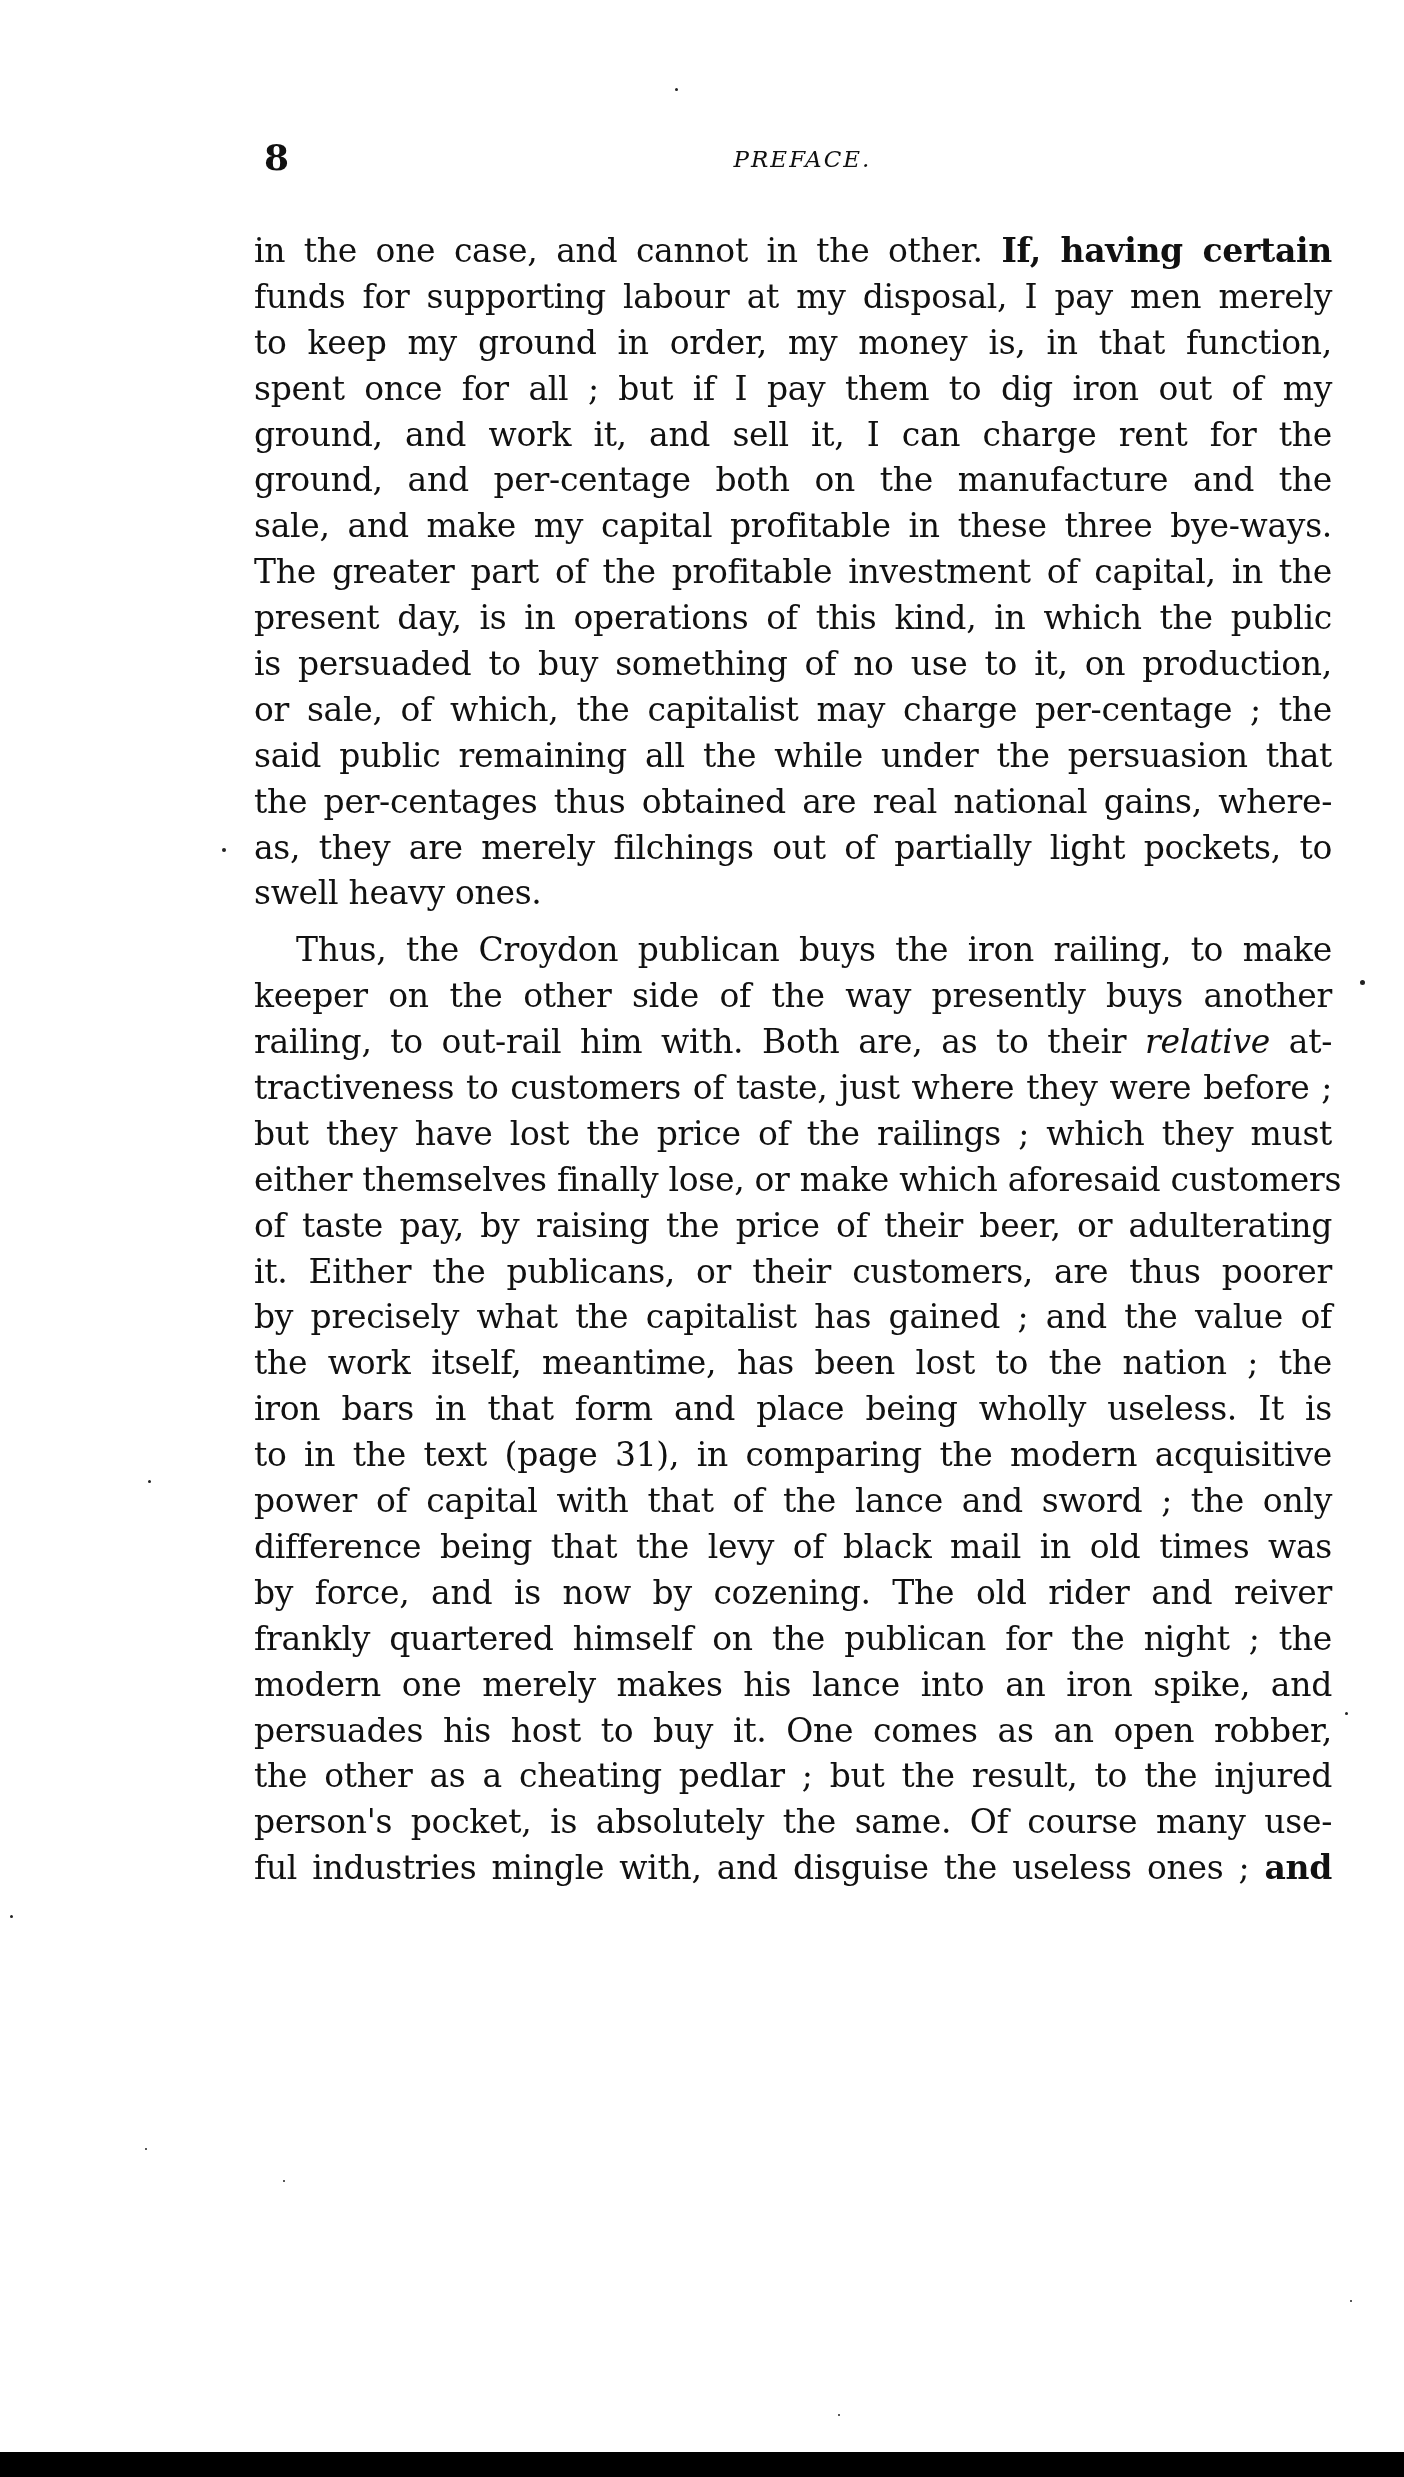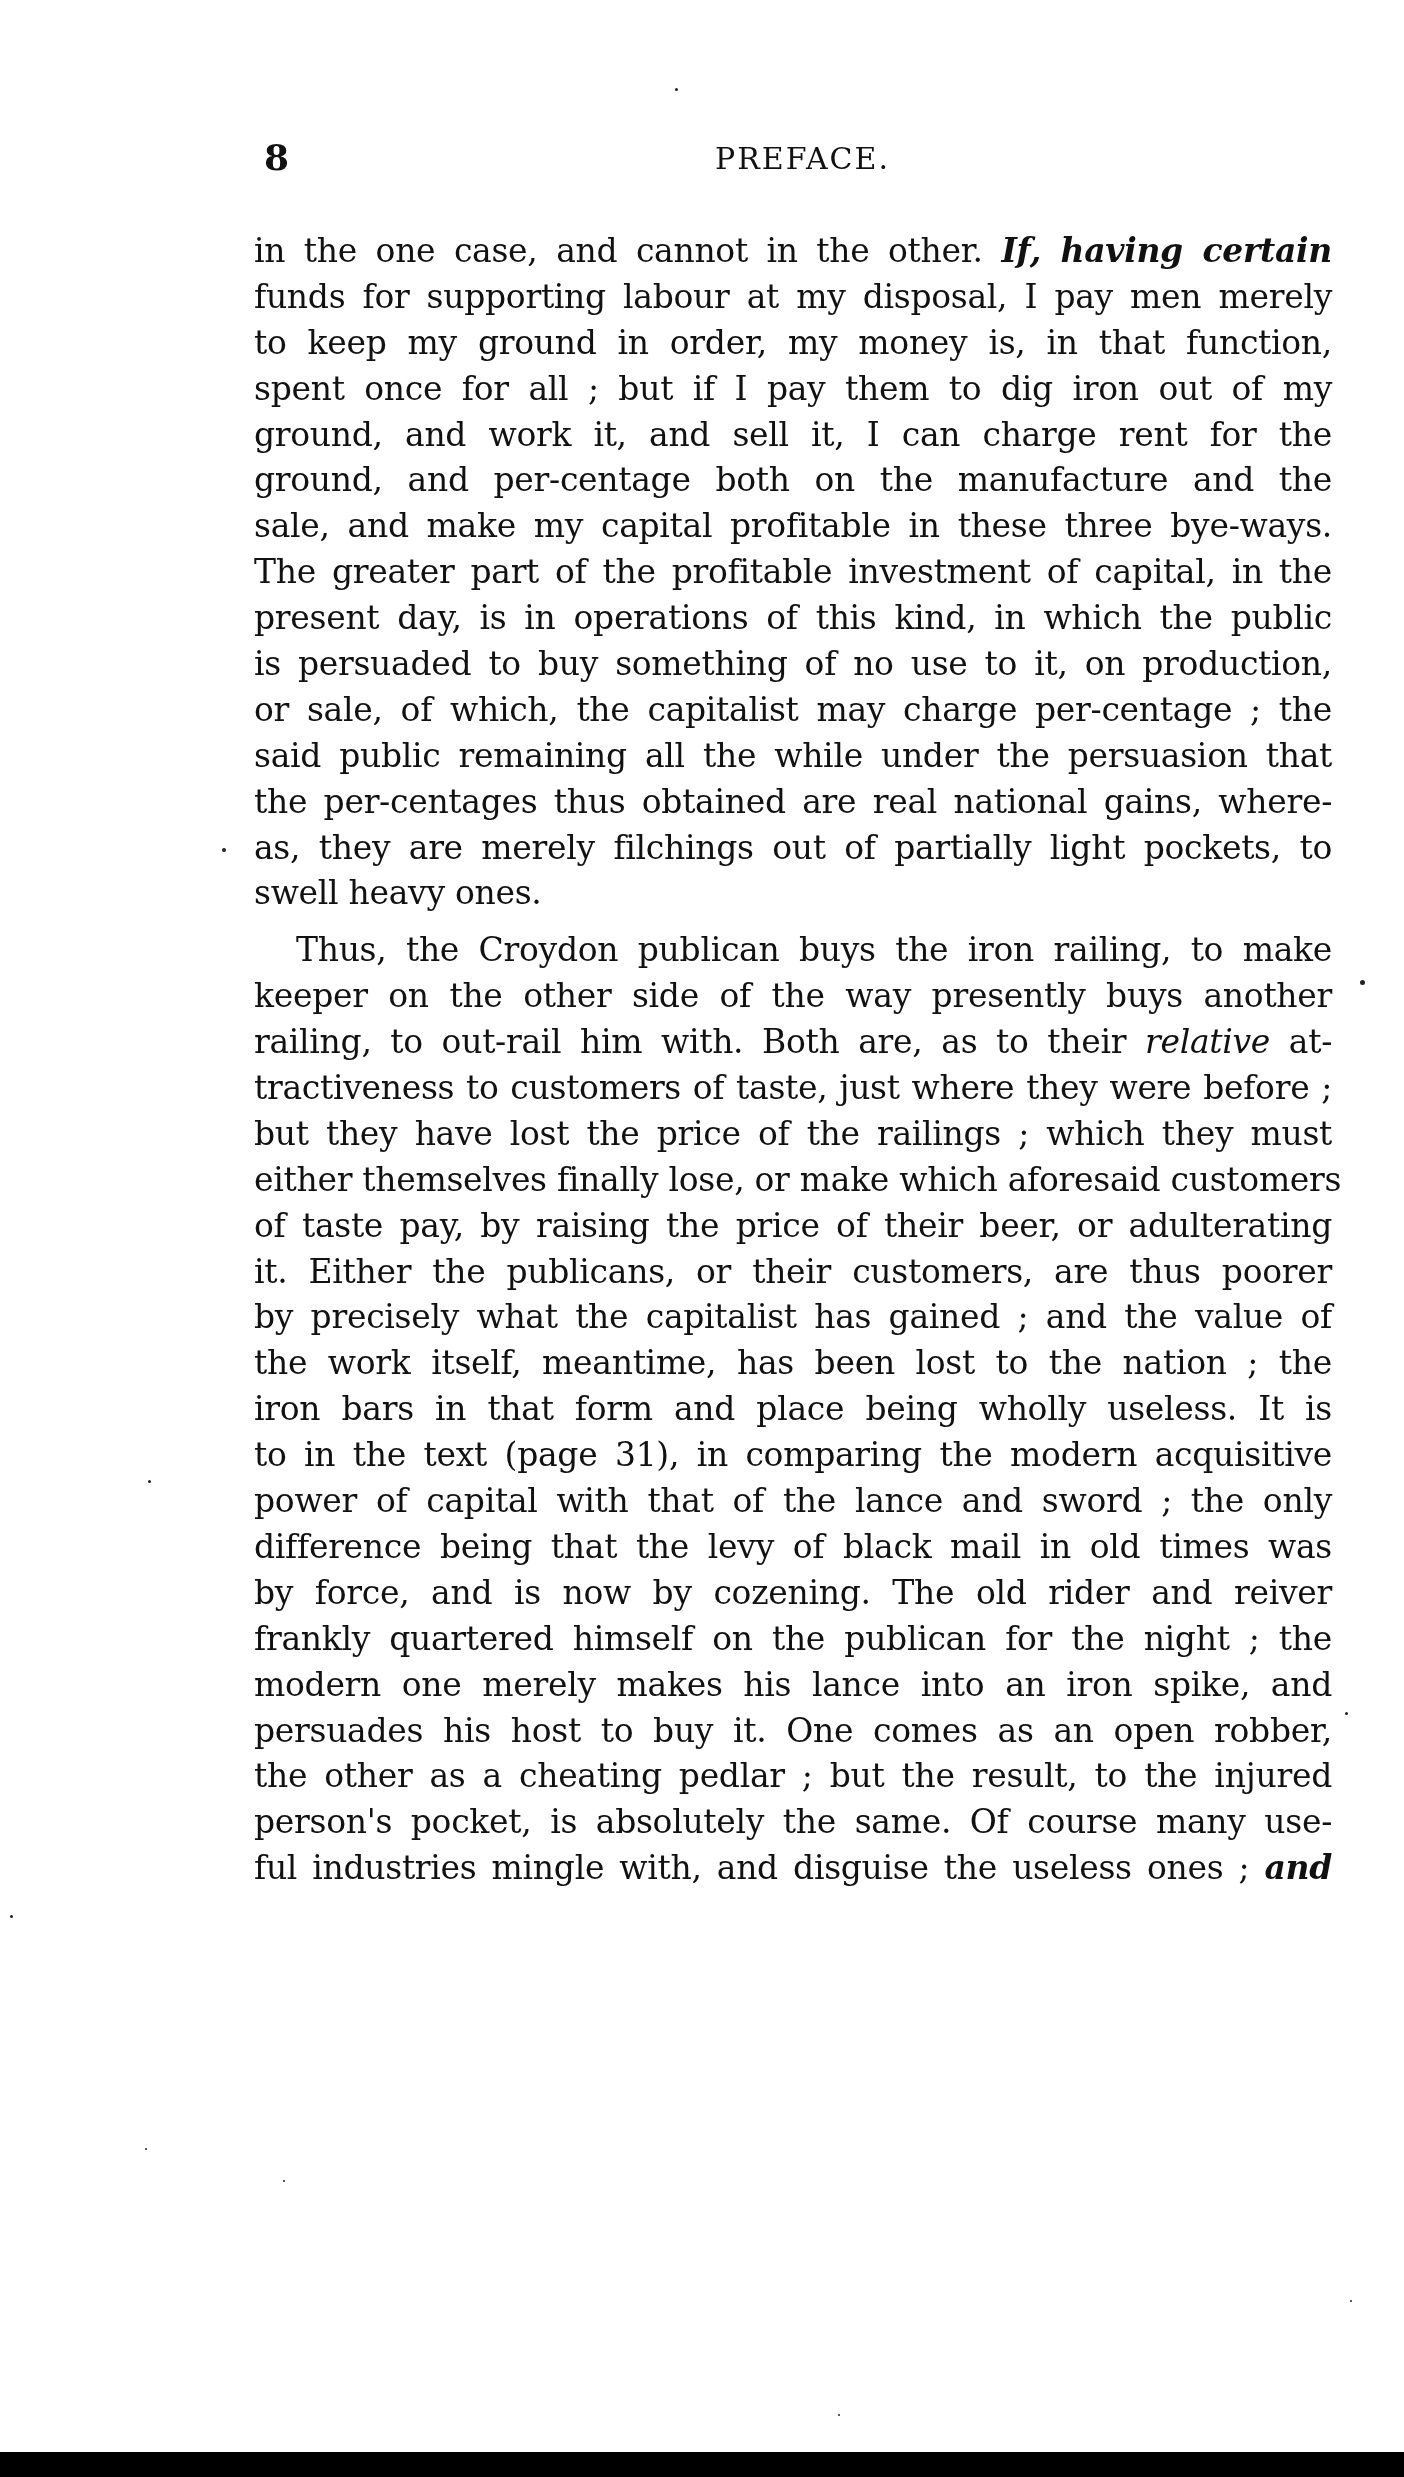--- a/index.html
+++ b/index.html
@@ -37,21 +37,22 @@
       font-size: 36px;
       font-weight: bold;
       line-height: 50px;
     }
     .running-title {
       position: absolute;
       left: 14px;
       right: 0;
       top: 2px;
       text-align: center;
-      font-size: 30px;
+      font-size: 23px;
+      font-style: italic;
       letter-spacing: 2px;
       line-height: 50px;
     }
     .body-text {
       position: absolute;
       left: 254px;
       top: 228px;
       width: 1078px;
     }
     .line {
@@ -69,21 +70,20 @@
     }
     .line.indent {
       padding-left: 42px;
       margin-top: 11px;
     }
     .line em {
       font-style: italic;
     }
     .line .bold {
       font-weight: bold;
-      font-style: italic;
     }
     .mark {
       position: absolute;
       width: 4px;
       height: 4px;
       border-radius: 50%;
       background: #222;
     }
     .scan-bar {
       position: absolute;

